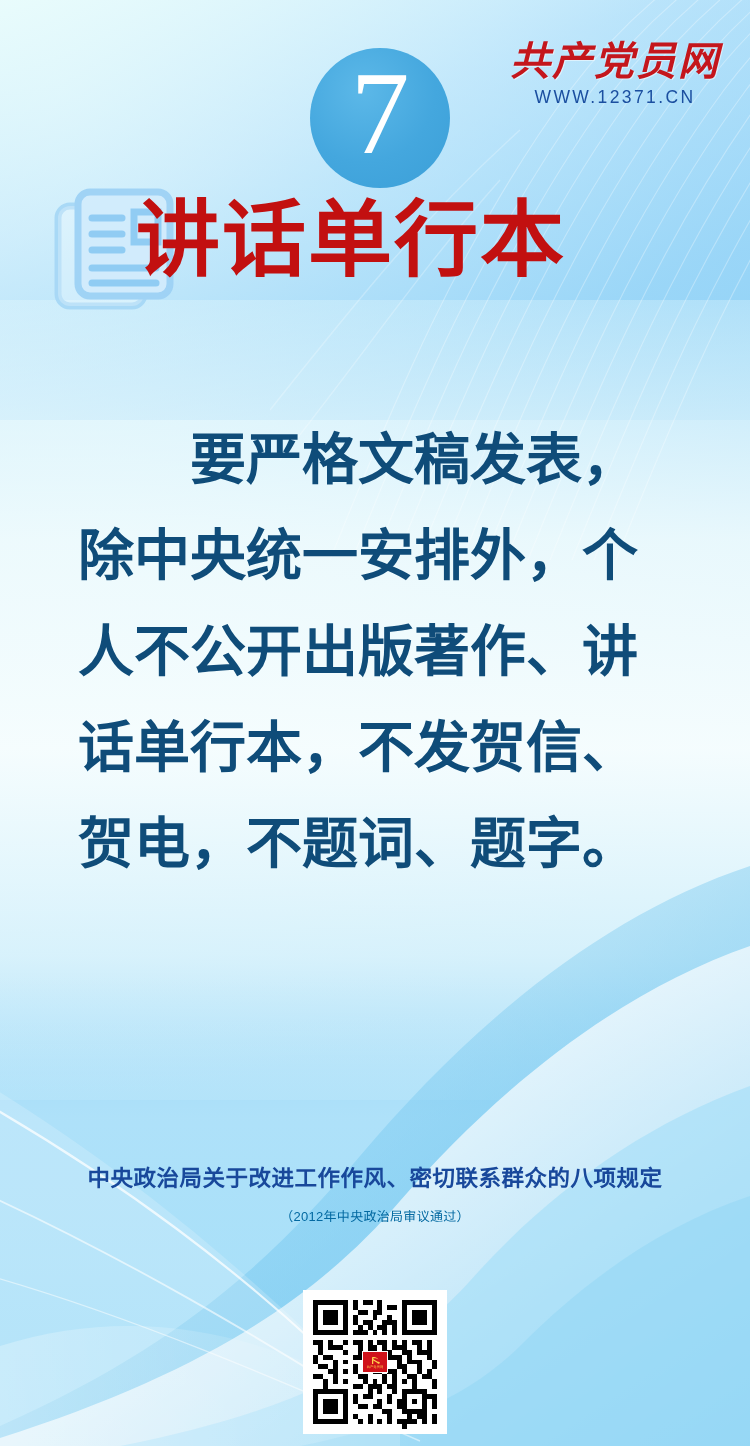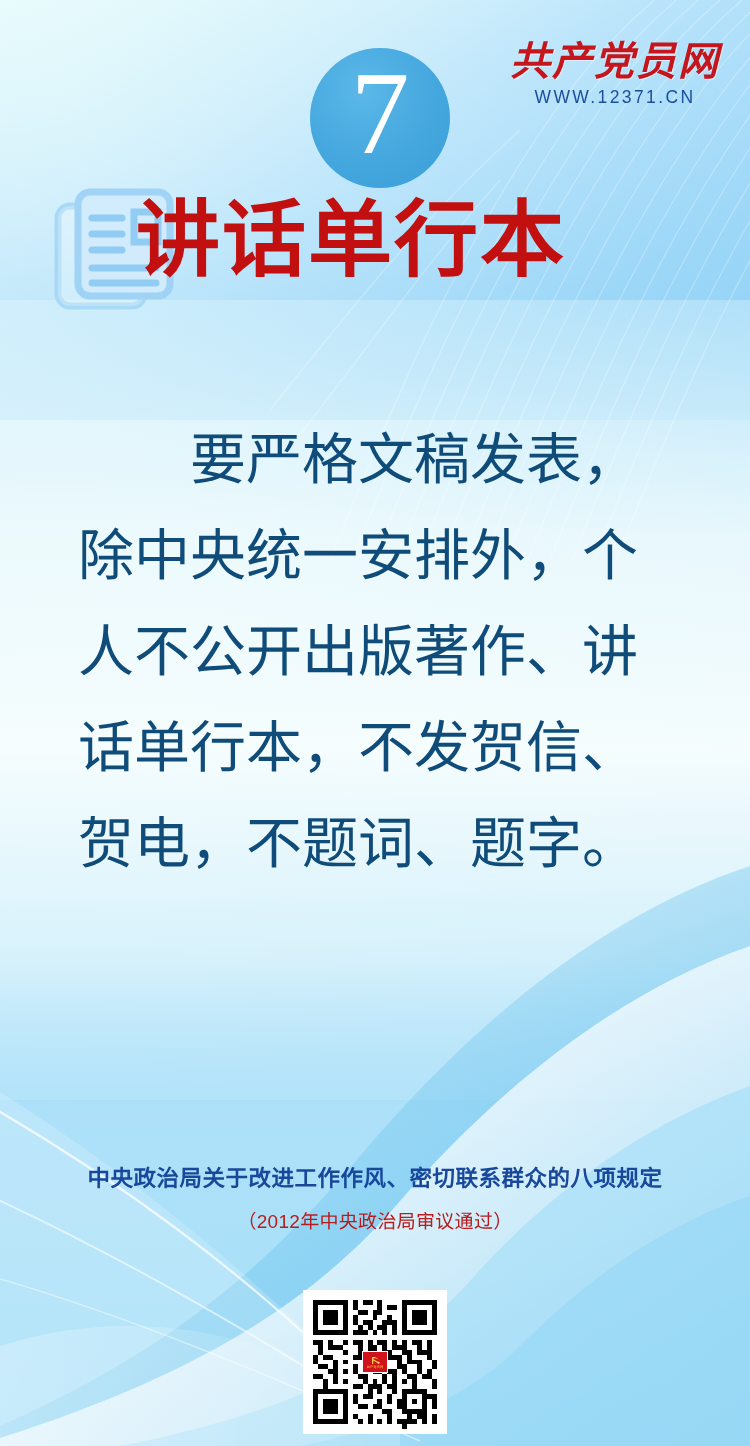--- a/index.html
+++ b/index.html
@@ -149,21 +149,21 @@
   }
 
   
   .body-copy {
     position: absolute;
     left: 78px;
     top: 412px;
     width: 600px;
     font-size: 56px;
     line-height: 96px;
-    font-weight: normal;
+    font-weight: bold;
     color: #0f4c79;
     text-indent: 112px;
     letter-spacing: 0px;
     text-align: left;
   }
 
   
   .footer-title {
     position: absolute;
     left: 0; right: 0;
@@ -173,22 +173,22 @@
     font-weight: bold;
     color: #18489b;
     font-family: "Liberation Serif", "DejaVu Serif", serif;
     letter-spacing: .5px;
   }
   .footer-sub {
     position: absolute;
     left: 0; right: 0;
     top: 1206px;
     text-align: center;
-    font-size: 19px;
-    color: #b91c1c;
+    font-size: 13px;
+    color: #0369a1;
     letter-spacing: .3px;
   }
 
   
   .qr-wrap {
     position: absolute;
     left: 303px;
     top: 1290px;
     width: 144px;
     height: 144px;

